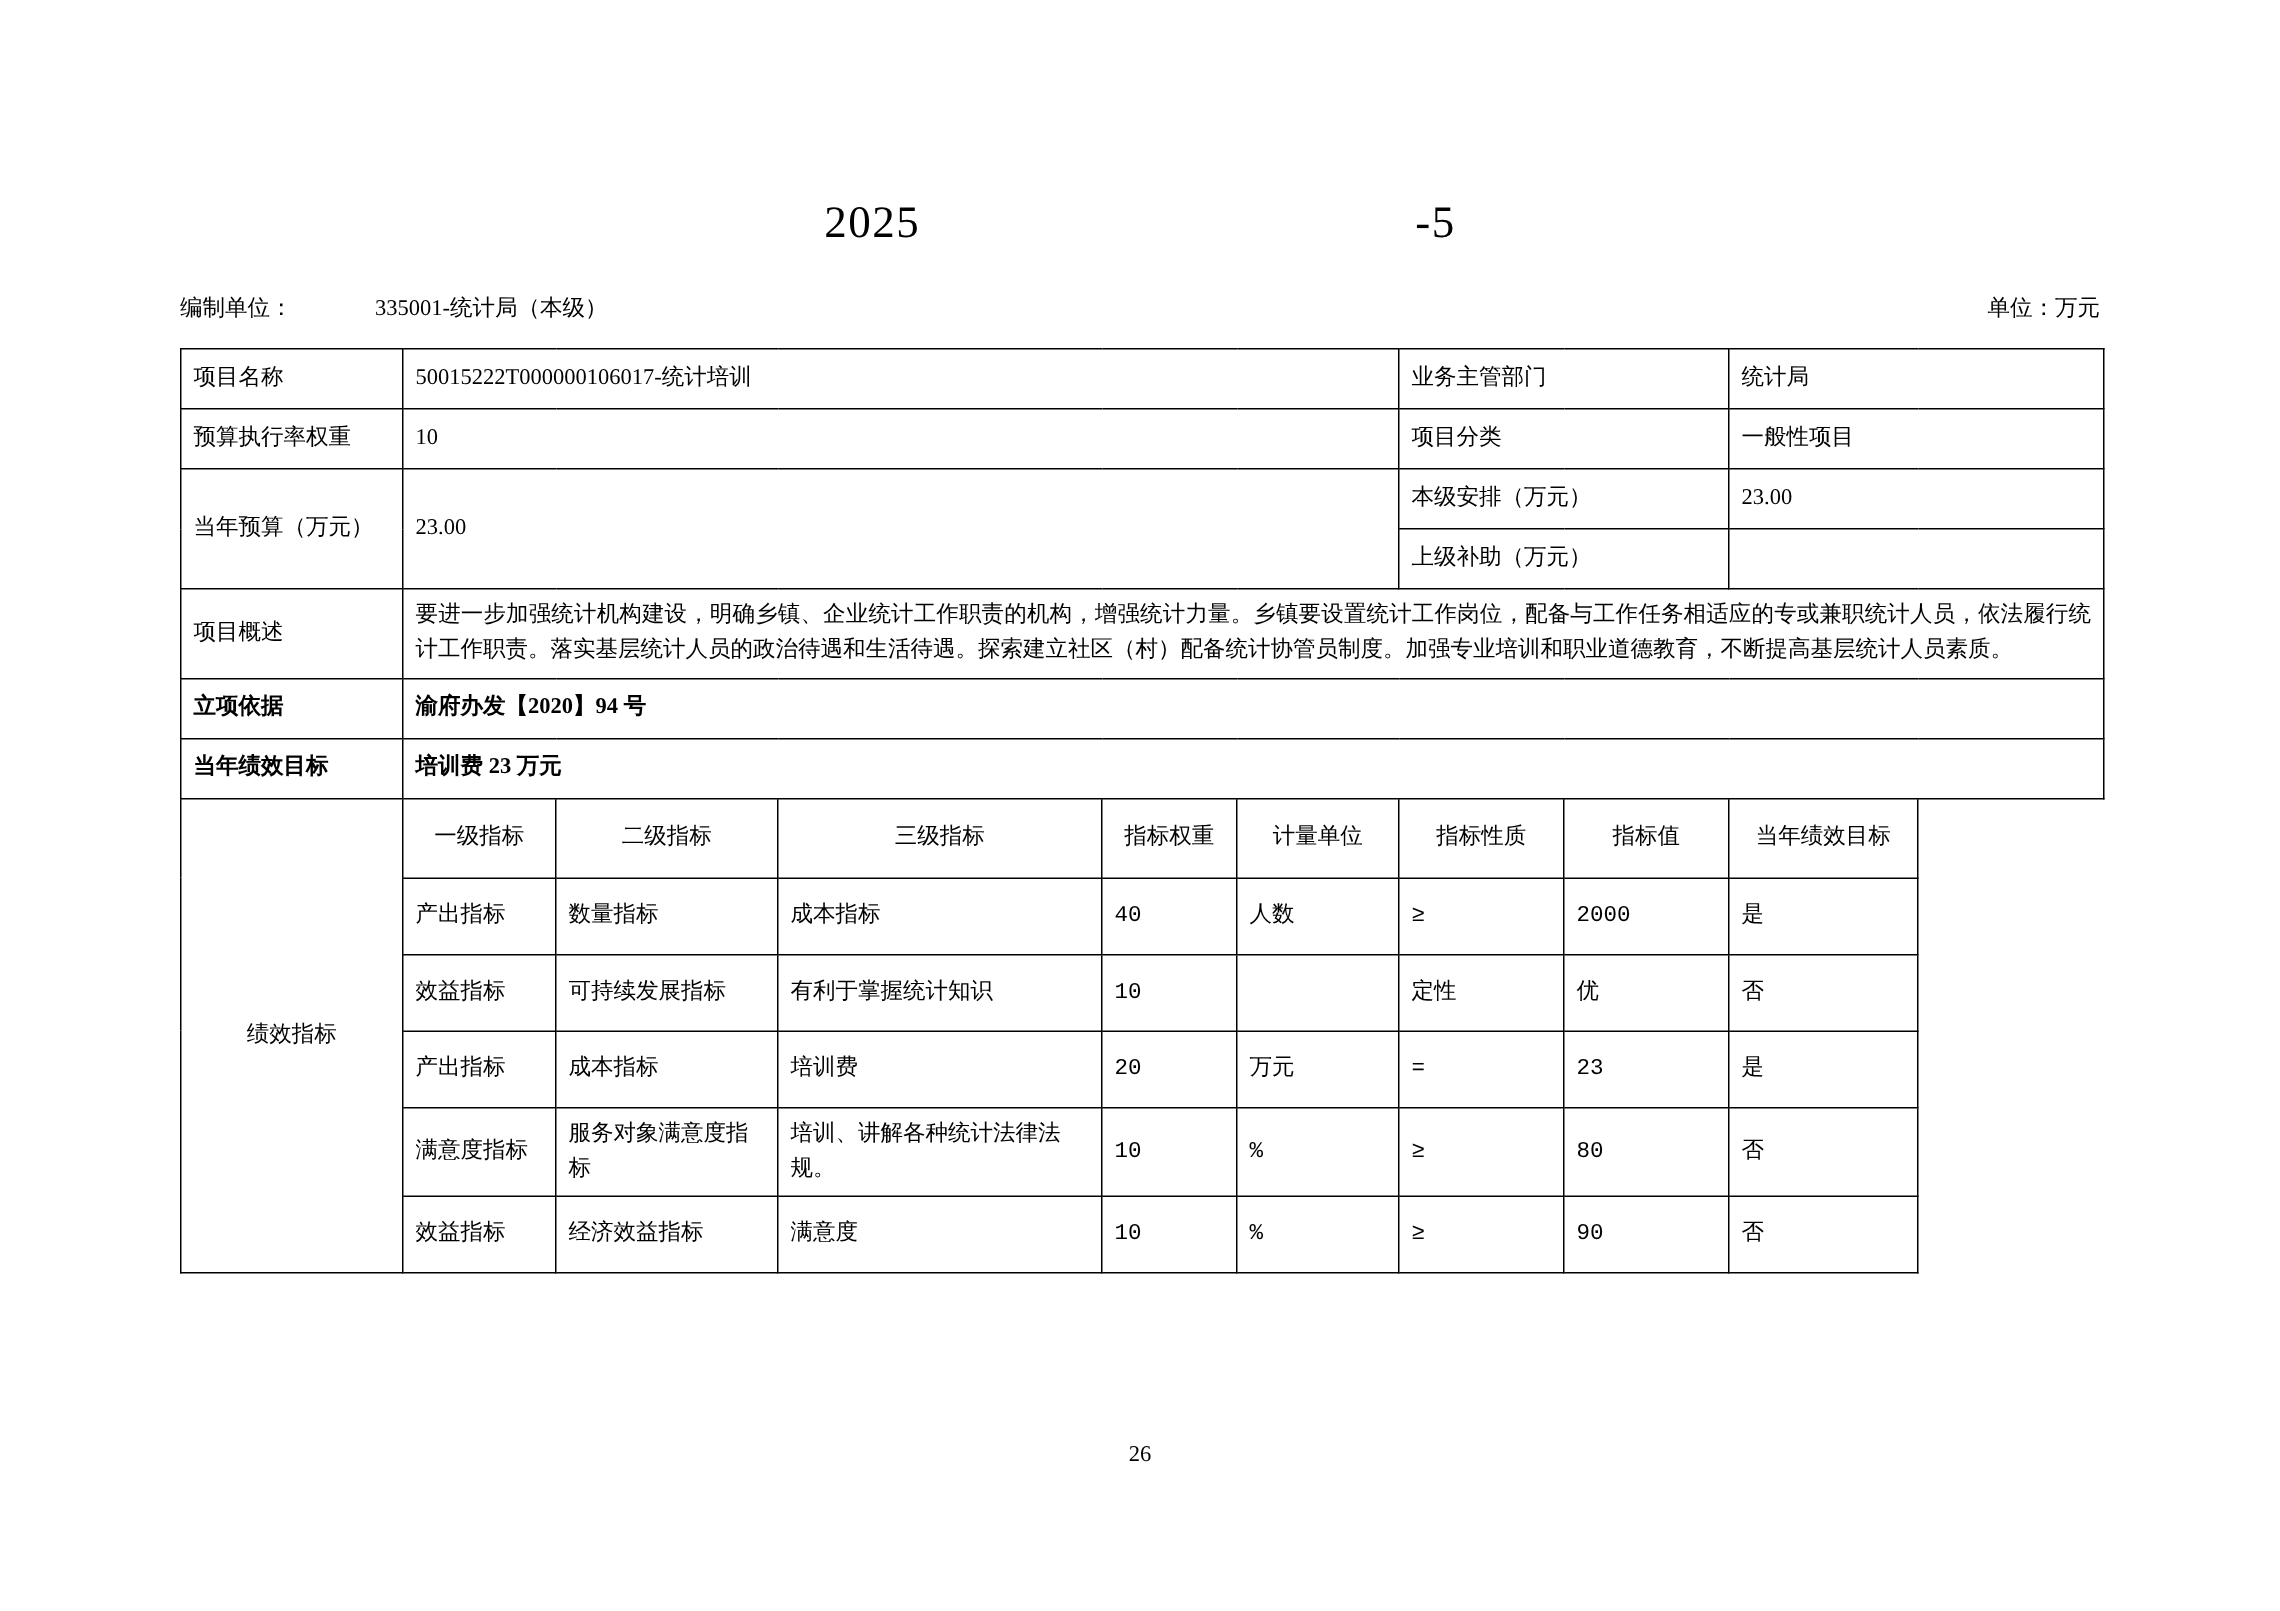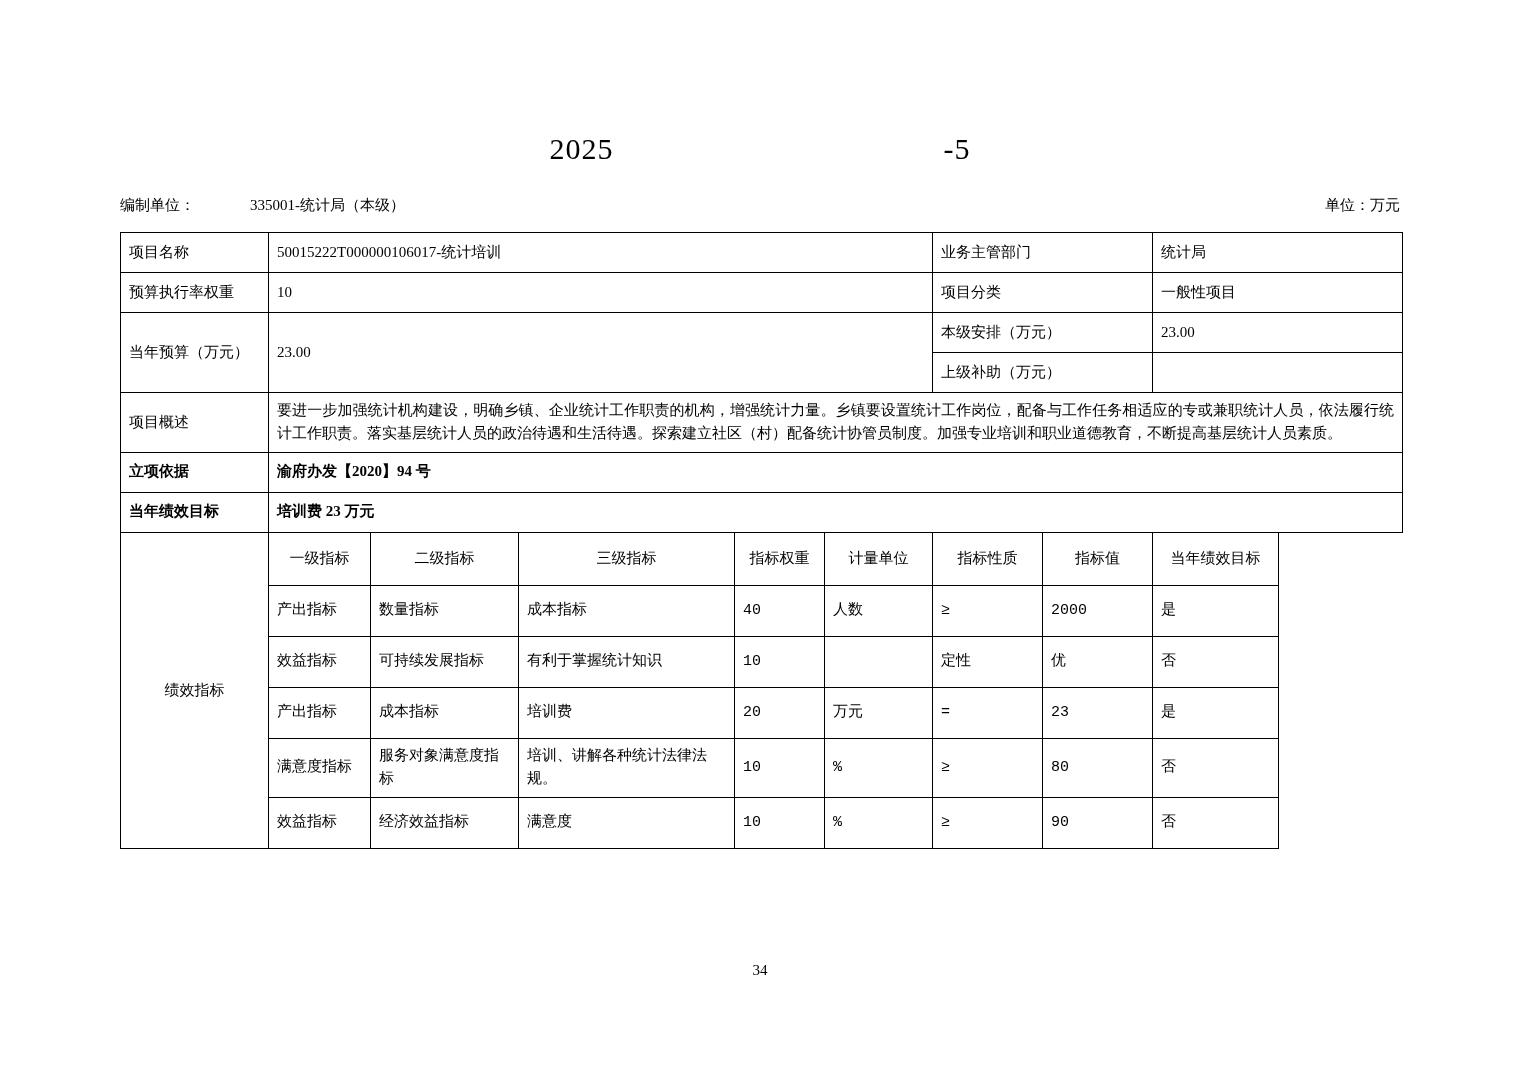--- a/index.html
+++ b/index.html
@@ -225,15 +225,15 @@
         <td class="c-left pad-left">满意度</td>
         <td class="c-center">10</td>
         <td class="c-center">%</td>
         <td class="c-center">≥</td>
         <td class="c-center">90</td>
         <td class="c-center">否</td>
       </tr>
     </tbody>
   </table>
 
-  <div class="footer-page">34</div>
+  <div class="footer-page">26</div>
 
 </div>
 
 </body></html>

